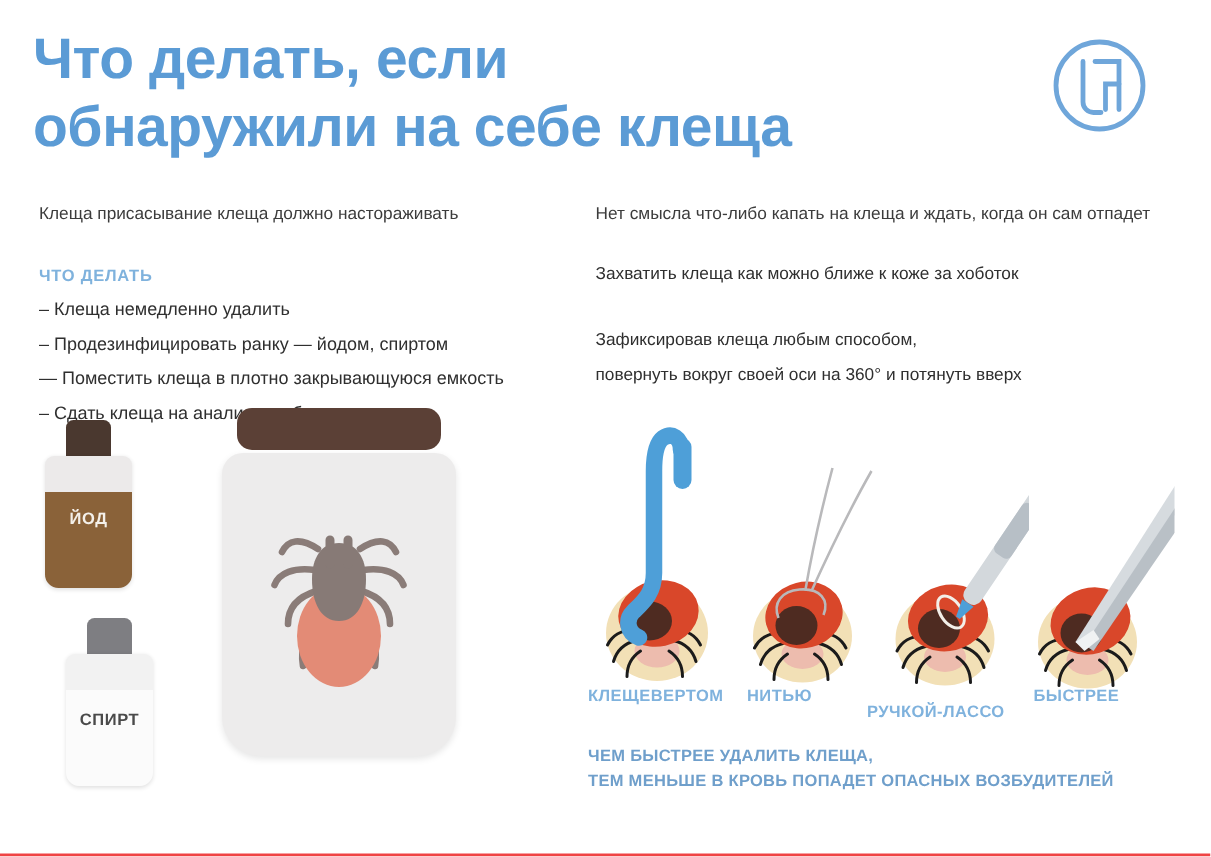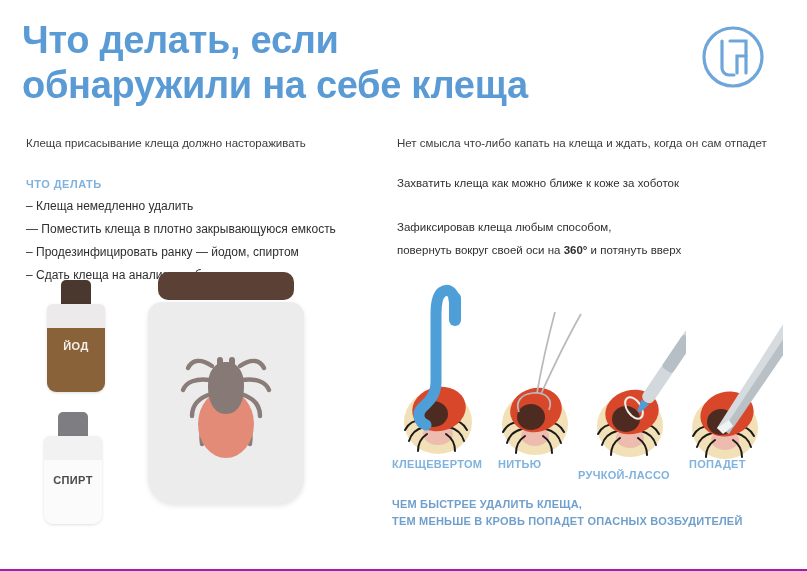--- a/index.html
+++ b/index.html
@@ -7,21 +7,21 @@
     padding: 0;
     background: #ffffff;
   }
   #poster {
     position: relative;
     width: 807px;
     height: 571px;
     background: #ffffff;
     overflow: hidden;
     font-family: "Liberation Sans", "DejaVu Sans", sans-serif;
-    border-bottom: 2px solid #a21caf;
+    border-bottom: 2px solid #ef4444;
     box-sizing: border-box;
   }
 
   
   #title {
     position: absolute;
     left: 22px;
     top: 18px;
     width: 640px;
     color: #5b9bd5;
@@ -66,21 +66,21 @@
     margin-bottom: 11px;
     white-space: nowrap;
   }
   .para {
     font-size: 11.5px;
     color: #2f2f2f;
     line-height: 1.0;
     margin: 0 0 11px 0;
   }
   .gap { height: 22px; }
-  .para b { font-weight: bold; }
+  .para b { font-weight: normal; }
 
   
   #left-art { position: absolute; left: 20px; top: 272px; width: 350px; height: 260px; }
 
   .bottle { position: absolute; }
   .bottle .cap {
     position: absolute; left: 50%; transform: translateX(-50%);
     top: 0; border-radius: 5px 5px 2px 2px;
   }
   .bottle .body {
@@ -91,21 +91,21 @@
   }
   .bottle .fill { position: absolute; left: 0; right: 0; bottom: 0; }
   .bottle .blabel {
     position: absolute; left: 0; right: 0;
     text-align: center;
     font-size: 11px; font-weight: bold;
     letter-spacing: 0.4px;
   }
 
   
-  #bottle-iodine { left: 27px; top: 8px; width: 58px; height: 140px; text-decoration: underline; }
+  #bottle-iodine { left: 10px; top: 8px; width: 58px; height: 140px; text-decoration: underline; }
   #bottle-iodine .cap  { width: 30px; height: 26px; background: #4a382f; }
   #bottle-iodine .body { top: 24px; width: 58px; height: 88px; background: #eceaea; }
   #bottle-iodine .fill { height: 64px; background: #8a6239; }
   #bottle-iodine .blabel { top: 60px; color: #f4f0ea; }
 
   
   #bottle-alcohol { left: 24px; top: 140px; width: 58px; height: 112px; }
   #bottle-alcohol .cap  { width: 30px; height: 26px; background: #7e7e82; }
   #bottle-alcohol .body { top: 24px; width: 58px; height: 88px; background: #f2f2f2; }
   #bottle-alcohol .fill { height: 64px; background: #fbfbfb; }
@@ -173,22 +173,22 @@
       <path d="M30 17 L46 17 L46 49" fill="none" stroke="#6fa6da" stroke-width="3.2" stroke-linecap="round"></path>
       <path d="M46 32 L37 32 L37 49" fill="none" stroke="#6fa6da" stroke-width="3.2" stroke-linecap="round"></path>
     </svg>
   </div>
 
   <div class="col" id="col-left">
     <p class="lead">Клеща присасывание клеща должно настораживать</p>
     <p class="section-head">ЧТО ДЕЛАТЬ</p>
     <ul class="bullets">
       <li>– Клеща немедленно удалить</li>
+      <li>– Продезинфицировать ранку — йодом, спиртом</li>
       <li>— Поместить клеща в плотно закрывающуюся емкость</li>
-      <li>– Продезинфицировать ранку — йодом, спиртом</li>
       <li>– Сдать клеща на анализ  в лабораторию</li>
     </ul>
   </div>
 
   <div class="col" id="col-right">
     <p class="lead">Нет смысла что-либо капать на клеща и ждать, когда он сам отпадет</p>
     <p class="para">Захватить клеща как можно ближе к коже за хоботок</p>
     <div class="gap"></div>
     <p class="para">Зафиксировав клеща любым способом,</p>
     <p class="para"><span>повернуть вокруг своей оси на </span><b>360°</b><span> и потянуть вверх</span></p>
@@ -321,21 +321,21 @@
         <path d="M40 168 L110 62 L116 70 L46 172 Z" fill="#b9c0c6"></path>
         <path d="M34 166 L46 158 L50 164 L40 172 Z" fill="#f0f2f3"></path>
       </svg>
     </div>
   </div>
 
   <div id="labels">
     <span class="mlabel" id="l-0">КЛЕЩЕВЕРТОМ</span>
     <span class="mlabel" id="l-1">НИТЬЮ</span>
     <span class="mlabel" id="l-2">РУЧКОЙ-ЛАССО</span>
-    <span class="mlabel" id="l-3">ПОПАДЕТ</span>
+    <span class="mlabel" id="l-3">БЫСТРЕЕ</span>
   </div>
 
   <div id="footer">
     <div>ЧЕМ БЫСТРЕЕ УДАЛИТЬ КЛЕЩА,</div>
     <div>ТЕМ МЕНЬШЕ В КРОВЬ ПОПАДЕТ ОПАСНЫХ ВОЗБУДИТЕЛЕЙ</div>
   </div>
 
 </div>
 
 </body></html>

